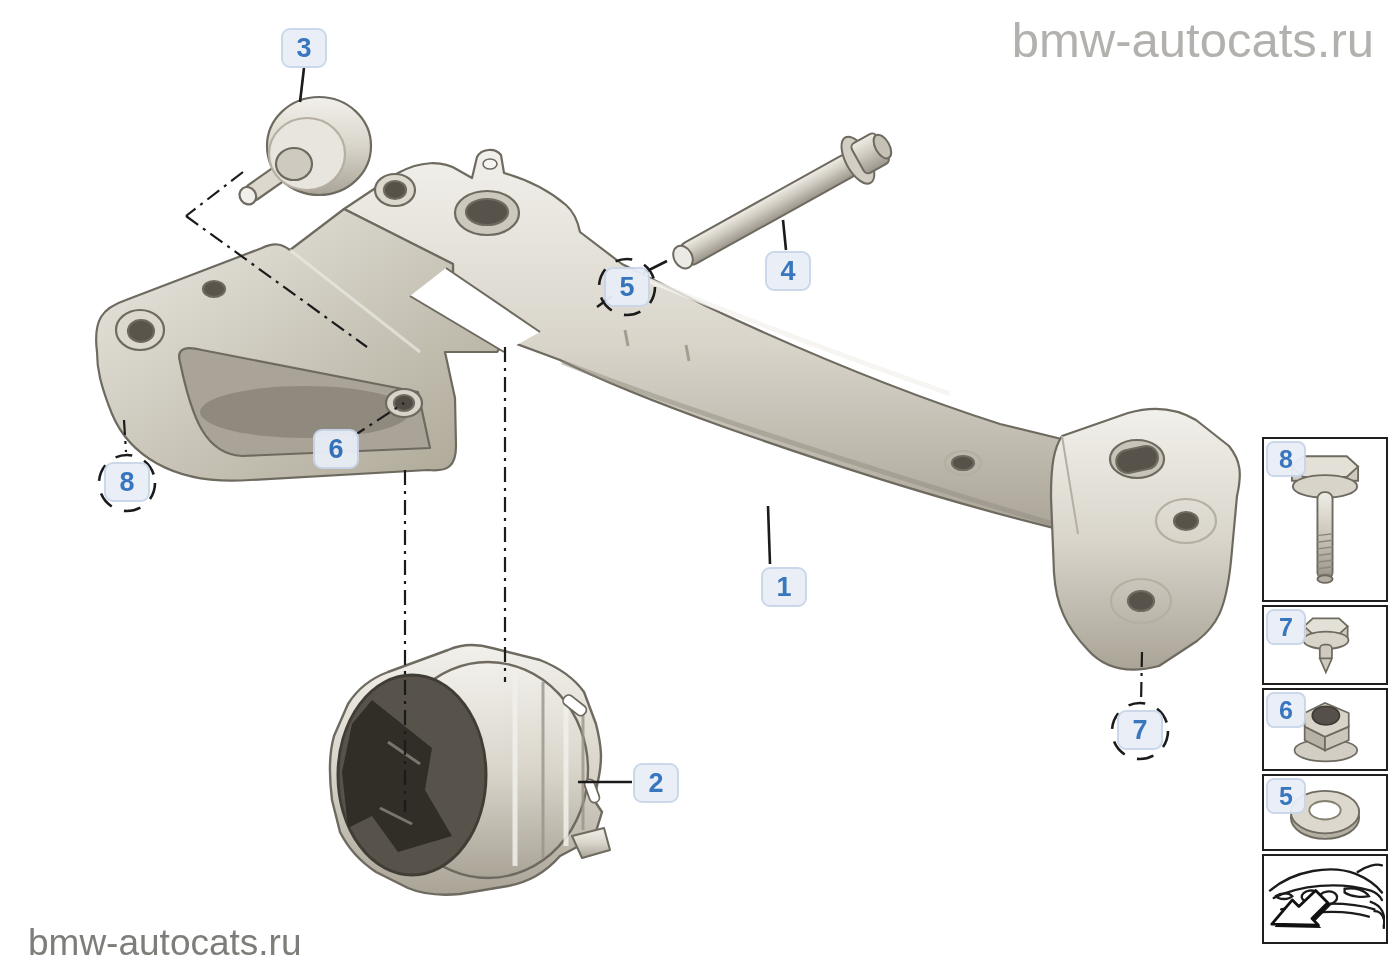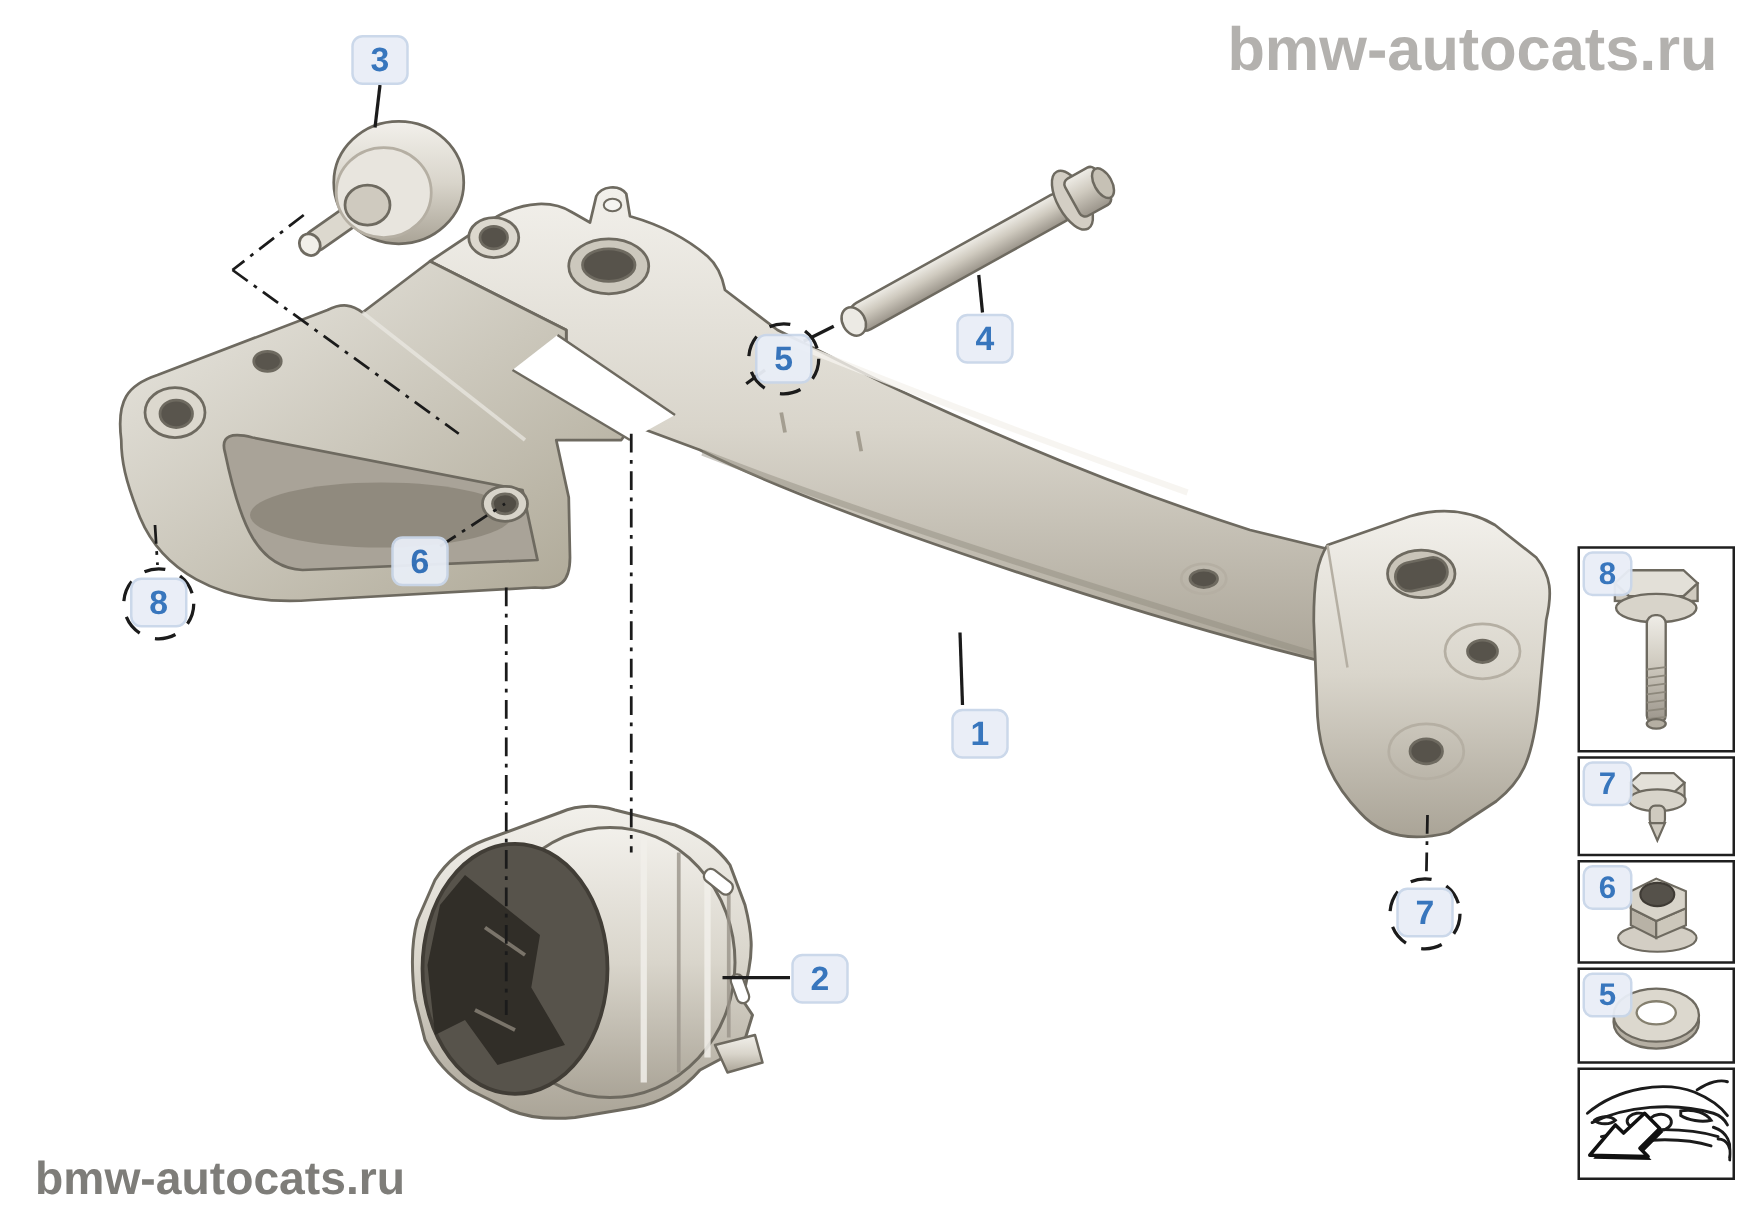--- a/index.html
+++ b/index.html
@@ -2,21 +2,21 @@
 <html><head>
 <meta charset="utf-8">
 <style>
   html,body{margin:0;padding:0;}
   body{
     width:1400px;height:980px;position:relative;overflow:hidden;
     background:#ffffff;font-family:"Liberation Sans",sans-serif;
   }
   .stage{position:absolute;inset:0;}
   .watermark{
-    position:absolute;font-weight:bold;letter-spacing:0;
+    position:absolute;font-weight:normal;letter-spacing:0;
     user-select:none;white-space:nowrap;z-index:1;
   }
   .watermark.top-right{top:12px;right:26px;font-size:49px;color:#b3b1ae;}
   .watermark.bottom-left{left:28px;top:922px;font-size:37px;color:#7e7d79;}
   svg.diagram{position:absolute;left:0;top:0;z-index:2;}
   .badge{
     position:absolute;width:46px;height:40px;box-sizing:border-box;
     background:#e9eef7;border:2px solid #c9d6e9;border-radius:9px;
     color:#2e6fba;font-weight:bold;font-size:27px;line-height:36px;
     text-align:center;z-index:6;opacity:.95;

